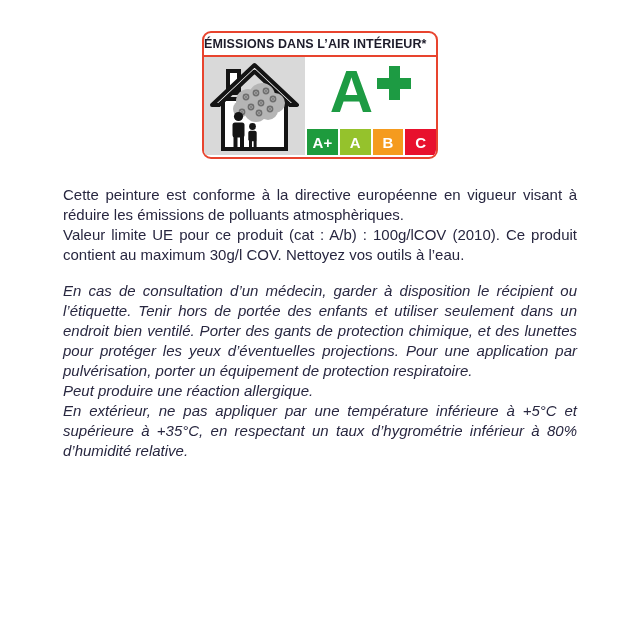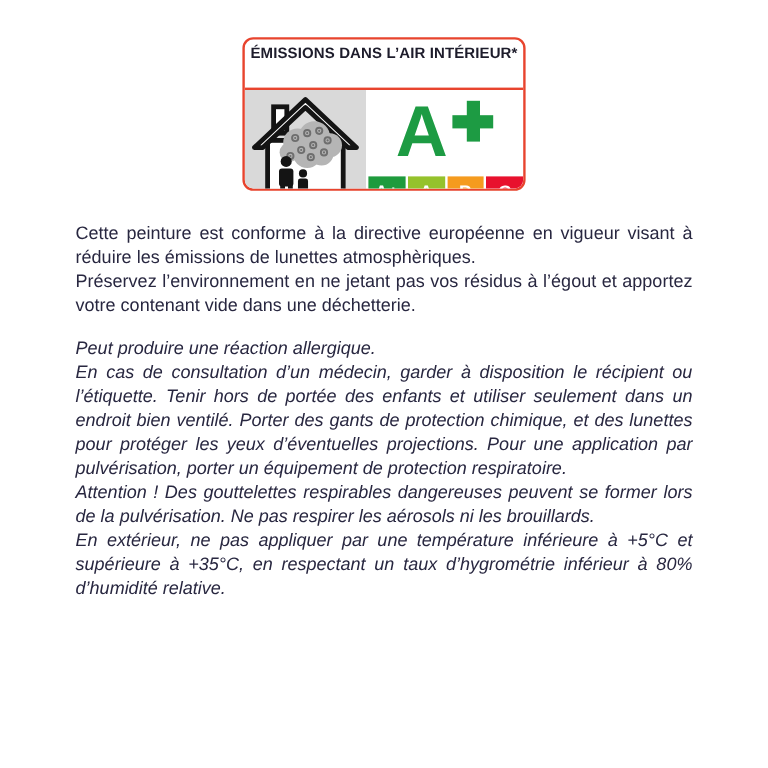--- a/index.html
+++ b/index.html
@@ -14,23 +14,22 @@
   .label-card {
     width: 236px;
     height: 128px;
     margin: 31px auto 0;
     border: 2px solid #e8442e;
     border-radius: 9px;
     overflow: hidden;
     background: #ffffff;
   }
   .label-header {
-    height: 42px;
+    height: 24px;
     line-height: 23px;
-    text-align: center;
     font-weight: bold;
     font-size: 12.5px;
     letter-spacing: 0.1px;
     color: #1d1c2b;
     border-bottom: 2px solid #e8442e;
     white-space: nowrap;
   }
   .label-body { display: flex; height: 98px; }
   .pictogram-box {
     width: 101px;
@@ -178,24 +177,23 @@
         <div class="scale-box" style="background: rgb(232, 17, 45);">C</div>
       </div>
     </div>
 
   </div>
 </div>
 
 <div class="text-block">
 
   <div class="reg-block">
-    <p>Cette peinture est conforme à la directive européenne en vigueur visant à réduire les émissions de lunettes atmosphèriques.</p>
-    <p>Préservez l’environnement en ne jetant pas vos résidus à l’égout et apportez votre contenant vide dans une déchetterie.</p>
+    <p>Cette peinture est conforme à la directive européenne en vigueur visant à réduire les émissions de polluants atmosphèriques.</p>
+    <p>Valeur limite UE pour ce produit (cat : A/b) : 100g/lCOV (2010). Ce produit contient au maximum 30g/l COV. Nettoyez vos outils à l’eau.</p>
   </div>
 
   <div class="safety-block">
+    <p>En cas de consultation d’un médecin, garder à disposition le récipient ou l’étiquette. Tenir hors de portée des enfants et utiliser seulement dans un endroit bien ventilé. Porter des gants de protection chimique, et des lunettes pour protéger les yeux d’éventuelles projections. Pour une application par pulvérisation, porter un équipement de protection respiratoire.</p>
     <p>Peut produire une réaction allergique.</p>
-    <p>En cas de consultation d’un médecin, garder à disposition le récipient ou l’étiquette. Tenir hors de portée des enfants et utiliser seulement dans un endroit bien ventilé. Porter des gants de protection chimique, et des lunettes pour protéger les yeux d’éventuelles projections. Pour une application par pulvérisation, porter un équipement de protection respiratoire.</p>
-    <p>Attention ! Des gouttelettes respirables dangereuses peuvent se former lors de la pulvérisation. Ne pas respirer les aérosols ni les brouillards.</p>
     <p>En extérieur, ne pas appliquer par une température inférieure à +5°C et supérieure à +35°C, en respectant un taux d’hygrométrie inférieur à 80% d’humidité relative.</p>
 
   </div>
 </div>
 
 </body></html>

